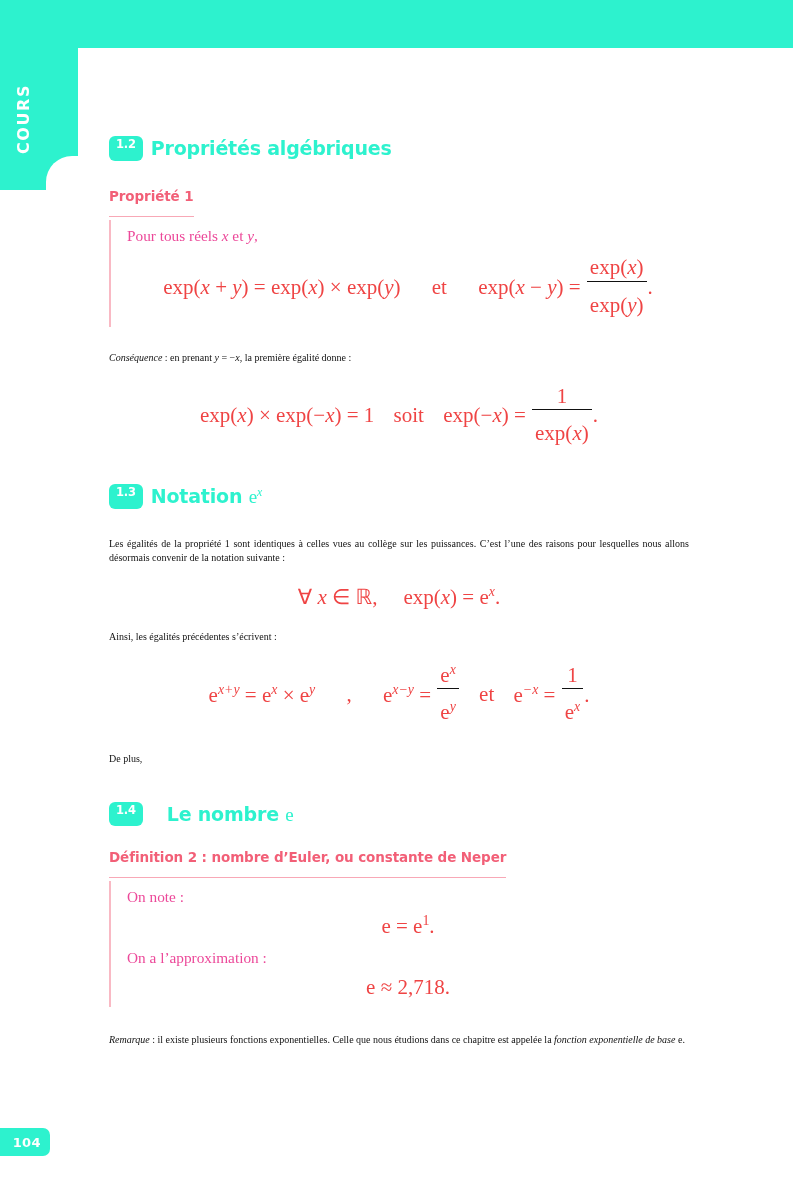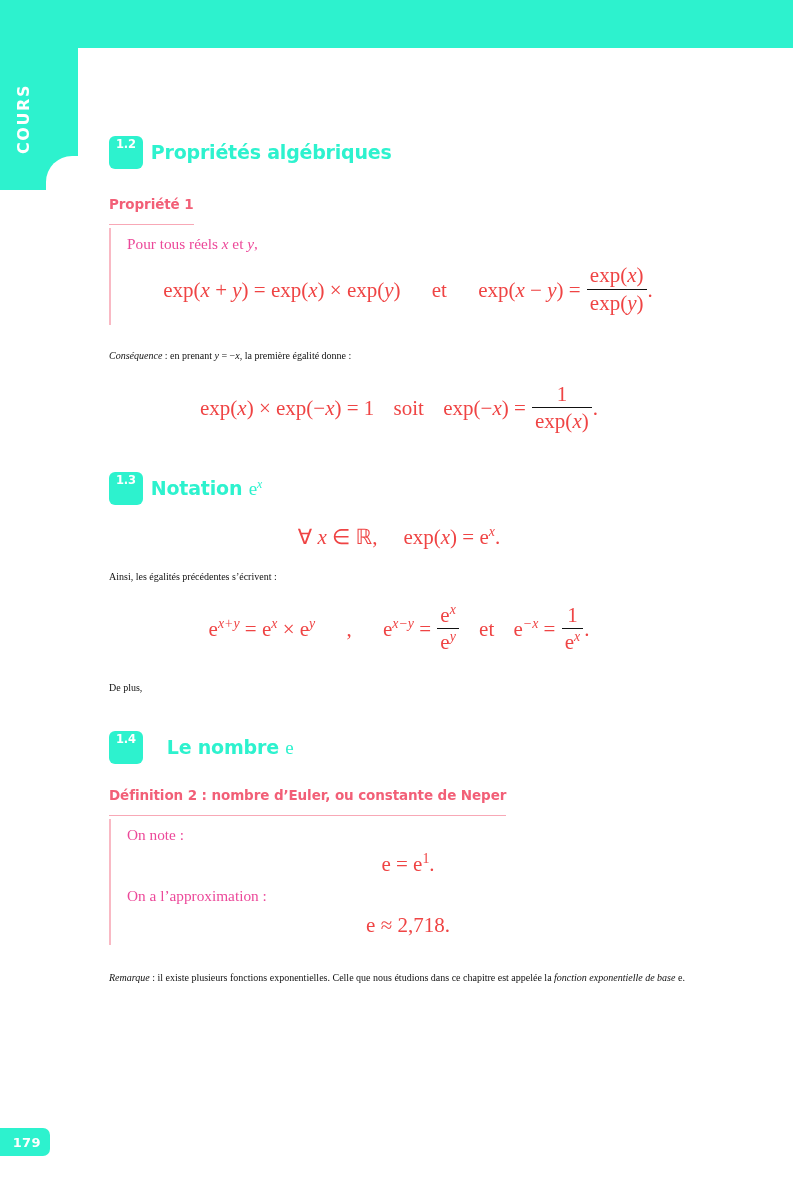--- a/index.html
+++ b/index.html
@@ -105,21 +105,21 @@
     display: flex;
     align-items: center;
     gap: 8px;
   }
   .sec-badge {
     background: #2df2ce;
     color: #ffffff;
     font-family: "DejaVu Sans", sans-serif;
     font-weight: bold;
     font-size: 11.5px;
-    padding: 3px 7px 18px 7px;
+    padding: 3px 7px 10px 7px;
     border-radius: 6px;
     line-height: 1;
     letter-spacing: -0.2px;
   }
   .sec-title {
     color: #2df2ce;
     font-family: "DejaVu Sans", sans-serif;
     font-weight: bold;
     font-size: 19px;
     letter-spacing: -0.2px;
@@ -189,20 +189,21 @@
   .frac .num {
     display: block;
     padding: 0 3px 1px 3px;
     border-bottom: 1.1px solid #111111;
     line-height: 1.15;
   }
   .frac .den {
     display: block;
     padding: 1px 3px 0 3px;
     line-height: 1.15;
+    margin-top: 10px;
   }
   .sp  { display: inline-block; width: 14px; }
   .spw { display: inline-block; width: 26px; }
   sup { font-size: 0.66em; vertical-align: super; line-height: 0; }
   .bigparen {
     display: inline-block;
     font-size: 1.45em;
     vertical-align: -0.13em;
     font-family: "Liberation Serif", serif;
   }
@@ -211,21 +212,21 @@
 <body>
 
 <div class="top-banner"></div>
 <div class="left-band"></div>
 <div class="page-canvas"></div>
 <div class="tab-cours">
   <span class="tab-cours-label">COURS</span>
 </div>
 <div class="band-round"></div>
 
-<div class="page-number">179</div>
+<div class="page-number">104</div>
 
 <div class="content">
 
   <div class="section-head" style="margin-top:136px;">
     <span class="sec-badge">1.2</span>
     <span class="sec-title">Propriétés algébriques</span>
   </div>
 
   <div style="margin-top:26px;">
     <span class="box-label">Propriété 1</span>
@@ -250,20 +251,21 @@
       <span class="sp"></span><span>soit</span><span class="sp"></span>
       <span>exp(−<span class="mvar">x</span>) = <span class="frac"><span class="num">1</span><span class="den">exp(<span class="mvar">x</span>)</span></span>.</span>
     </div>
   </div>
 
   <div class="section-head" style="margin-top:36px;">
     <span class="sec-badge">1.3</span>
     <span class="sec-title"><span>Notation </span><span class="mathe"><span>e</span><sup>x</sup></span></span>
   </div>
 
+  <div class="para lead" style="margin-top:28px;">Les égalités de la propriété 1 sont identiques à celles vues au collège sur les puissances. C’est l’une des raisons pour lesquelles nous allons désormais convenir de la notation suivante :</div>
 
   <div class="display" style="margin-top:20px;">
     <span>∀ <span class="mvar">x</span> ∈ ℝ,</span><span class="spw"></span><span>exp(<span class="mvar">x</span>) = e<sup class="mvar">x</sup>.</span>
   </div>
 
   <div class="para" style="margin-top:20px;">Ainsi, les égalités précédentes s’écrivent :</div>
 
   <div class="display" style="margin-top:22px;">
     <span>e<sup class="mvar">x+y</sup> = e<sup class="mvar">x</sup> × e<sup class="mvar">y</sup></span>
     <span class="spw"></span><span>,</span><span class="spw"></span>

